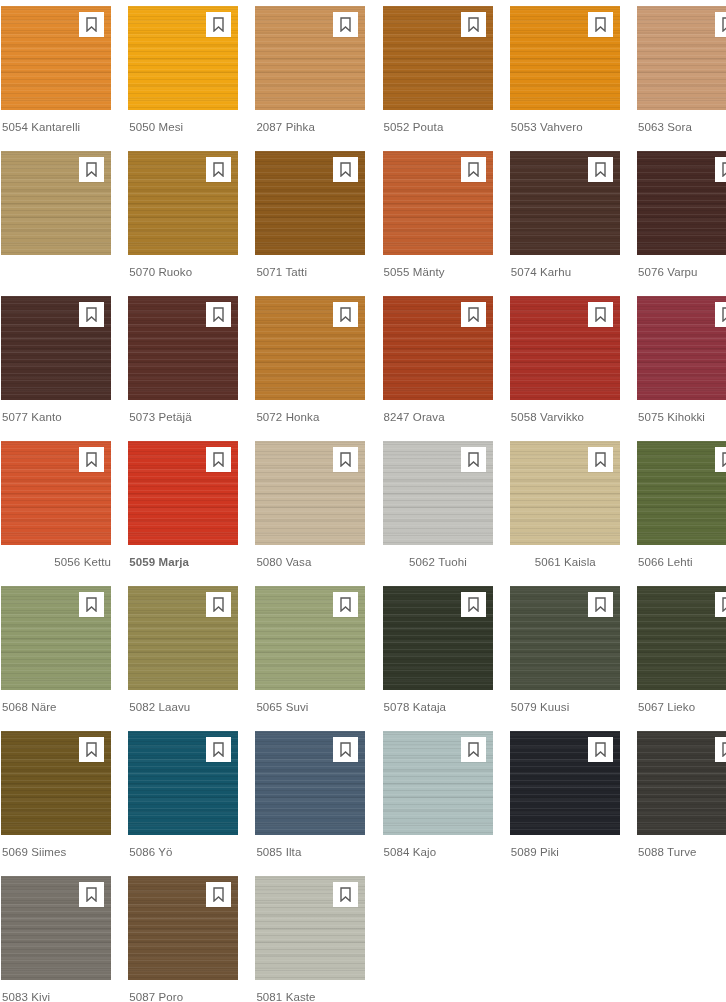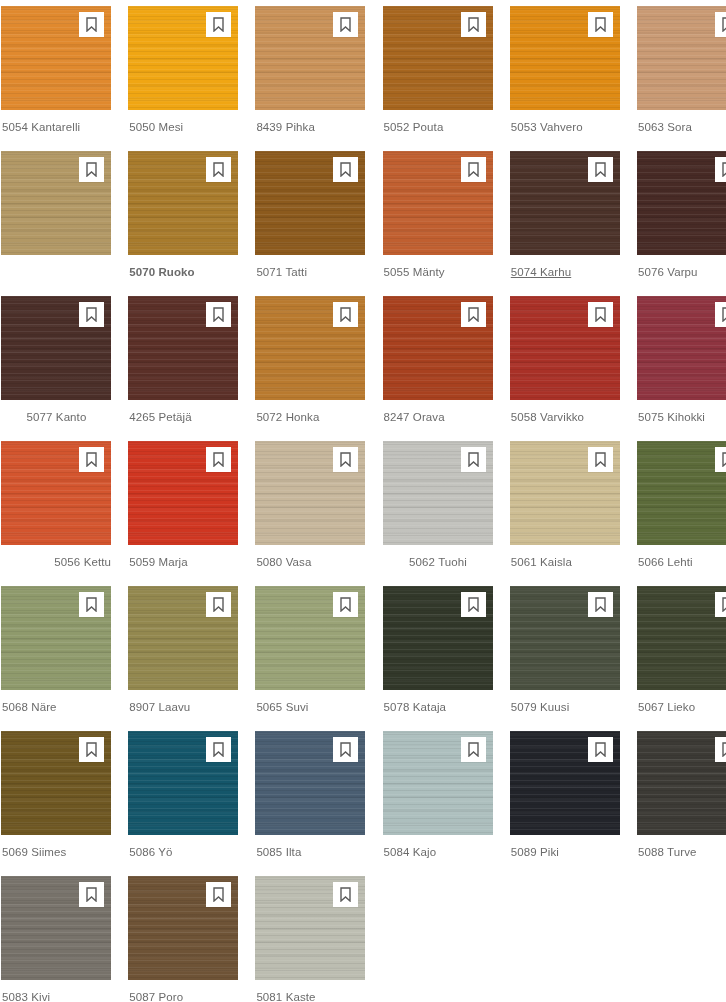--- a/index.html
+++ b/index.html
@@ -130,21 +130,21 @@
         <div class="grain"></div>
         <div class="grain2"></div>
         <button class="bookmark-button" aria-label="Save swatch">
           <span>
             <svg width="13" height="15" viewBox="0 0 13 15" aria-hidden="true">
               <path d="M2 1 H11 V14 L6.5 10 L2 14 Z" fill="none" stroke="#5a5a5a" stroke-width="1.4" stroke-linejoin="miter"></path>
             </svg>
           </span>
         </button>
       </div>
-      <div class="swatch-label" style="color: rgb(107, 107, 107);">8439 Pihka</div>
+      <div class="swatch-label" style="color: rgb(107, 107, 107);">2087 Pihka</div>
     </div>
     <div class="swatch-card" title="5052 Pouta">
       <div class="swatch-tile" style="background-color: rgb(167, 102, 31);">
         <div class="grain"></div>
         <div class="grain2"></div>
         <button class="bookmark-button" aria-label="Save swatch">
           <span>
             <svg width="13" height="15" viewBox="0 0 13 15" aria-hidden="true">
               <path d="M2 1 H11 V14 L6.5 10 L2 14 Z" fill="none" stroke="#5a5a5a" stroke-width="1.4" stroke-linejoin="miter"></path>
             </svg>
@@ -200,21 +200,21 @@
         <div class="grain"></div>
         <div class="grain2"></div>
         <button class="bookmark-button" aria-label="Save swatch">
           <span>
             <svg width="13" height="15" viewBox="0 0 13 15" aria-hidden="true">
               <path d="M2 1 H11 V14 L6.5 10 L2 14 Z" fill="none" stroke="#5a5a5a" stroke-width="1.4" stroke-linejoin="miter"></path>
             </svg>
           </span>
         </button>
       </div>
-      <div class="swatch-label" style="color: rgb(107, 107, 107); font-weight: bold;">5070 Ruoko</div>
+      <div class="swatch-label" style="color: rgb(107, 107, 107);">5070 Ruoko</div>
     </div>
     <div class="swatch-card" title="5071 Tatti">
       <div class="swatch-tile" style="background-color: rgb(140, 90, 29);">
         <div class="grain"></div>
         <div class="grain2"></div>
         <button class="bookmark-button" aria-label="Save swatch">
           <span>
             <svg width="13" height="15" viewBox="0 0 13 15" aria-hidden="true">
               <path d="M2 1 H11 V14 L6.5 10 L2 14 Z" fill="none" stroke="#5a5a5a" stroke-width="1.4" stroke-linejoin="miter"></path>
             </svg>
@@ -242,21 +242,21 @@
         <div class="grain"></div>
         <div class="grain2"></div>
         <button class="bookmark-button" aria-label="Save swatch">
           <span>
             <svg width="13" height="15" viewBox="0 0 13 15" aria-hidden="true">
               <path d="M2 1 H11 V14 L6.5 10 L2 14 Z" fill="none" stroke="#5a5a5a" stroke-width="1.4" stroke-linejoin="miter"></path>
             </svg>
           </span>
         </button>
       </div>
-      <div class="swatch-label" style="color: rgb(107, 107, 107); text-decoration: underline;">5074 Karhu</div>
+      <div class="swatch-label" style="color: rgb(107, 107, 107);">5074 Karhu</div>
     </div>
     <div class="swatch-card" title="5076 Varpu">
       <div class="swatch-tile" style="background-color: rgb(71, 42, 37);">
         <div class="grain"></div>
         <div class="grain2"></div>
         <button class="bookmark-button" aria-label="Save swatch">
           <span>
             <svg width="13" height="15" viewBox="0 0 13 15" aria-hidden="true">
               <path d="M2 1 H11 V14 L6.5 10 L2 14 Z" fill="none" stroke="#5a5a5a" stroke-width="1.4" stroke-linejoin="miter"></path>
             </svg>
@@ -270,35 +270,35 @@
         <div class="grain"></div>
         <div class="grain2"></div>
         <button class="bookmark-button" aria-label="Save swatch">
           <span>
             <svg width="13" height="15" viewBox="0 0 13 15" aria-hidden="true">
               <path d="M2 1 H11 V14 L6.5 10 L2 14 Z" fill="none" stroke="#5a5a5a" stroke-width="1.4" stroke-linejoin="miter"></path>
             </svg>
           </span>
         </button>
       </div>
-      <div class="swatch-label" style="color: rgb(107, 107, 107); text-align: center;">5077 Kanto</div>
+      <div class="swatch-label" style="color: rgb(107, 107, 107);">5077 Kanto</div>
     </div>
     <div class="swatch-card" title="5073 Petäjä">
       <div class="swatch-tile" style="background-color: rgb(91, 48, 40);">
         <div class="grain"></div>
         <div class="grain2"></div>
         <button class="bookmark-button" aria-label="Save swatch">
           <span>
             <svg width="13" height="15" viewBox="0 0 13 15" aria-hidden="true">
               <path d="M2 1 H11 V14 L6.5 10 L2 14 Z" fill="none" stroke="#5a5a5a" stroke-width="1.4" stroke-linejoin="miter"></path>
             </svg>
           </span>
         </button>
       </div>
-      <div class="swatch-label" style="color: rgb(107, 107, 107);">4265 Petäjä</div>
+      <div class="swatch-label" style="color: rgb(107, 107, 107);">5073 Petäjä</div>
     </div>
     <div class="swatch-card" title="5072 Honka">
       <div class="swatch-tile" style="background-color: rgb(185, 122, 47);">
         <div class="grain"></div>
         <div class="grain2"></div>
         <button class="bookmark-button" aria-label="Save swatch">
           <span>
             <svg width="13" height="15" viewBox="0 0 13 15" aria-hidden="true">
               <path d="M2 1 H11 V14 L6.5 10 L2 14 Z" fill="none" stroke="#5a5a5a" stroke-width="1.4" stroke-linejoin="miter"></path>
             </svg>
@@ -368,21 +368,21 @@
         <div class="grain"></div>
         <div class="grain2"></div>
         <button class="bookmark-button" aria-label="Save swatch">
           <span>
             <svg width="13" height="15" viewBox="0 0 13 15" aria-hidden="true">
               <path d="M2 1 H11 V14 L6.5 10 L2 14 Z" fill="none" stroke="#5a5a5a" stroke-width="1.4" stroke-linejoin="miter"></path>
             </svg>
           </span>
         </button>
       </div>
-      <div class="swatch-label" style="color: rgb(107, 107, 107);">5059 Marja</div>
+      <div class="swatch-label" style="color: rgb(107, 107, 107); font-weight: bold;">5059 Marja</div>
     </div>
     <div class="swatch-card" title="5080 Vasa">
       <div class="swatch-tile" style="background-color: rgb(199, 183, 156);">
         <div class="grain"></div>
         <div class="grain2"></div>
         <button class="bookmark-button" aria-label="Save swatch">
           <span>
             <svg width="13" height="15" viewBox="0 0 13 15" aria-hidden="true">
               <path d="M2 1 H11 V14 L6.5 10 L2 14 Z" fill="none" stroke="#5a5a5a" stroke-width="1.4" stroke-linejoin="miter"></path>
             </svg>
@@ -410,21 +410,21 @@
         <div class="grain"></div>
         <div class="grain2"></div>
         <button class="bookmark-button" aria-label="Save swatch">
           <span>
             <svg width="13" height="15" viewBox="0 0 13 15" aria-hidden="true">
               <path d="M2 1 H11 V14 L6.5 10 L2 14 Z" fill="none" stroke="#5a5a5a" stroke-width="1.4" stroke-linejoin="miter"></path>
             </svg>
           </span>
         </button>
       </div>
-      <div class="swatch-label" style="color: rgb(107, 107, 107);">5061 Kaisla</div>
+      <div class="swatch-label" style="color: rgb(107, 107, 107); text-align: center;">5061 Kaisla</div>
     </div>
     <div class="swatch-card" title="5066 Lehti">
       <div class="swatch-tile" style="background-color: rgb(92, 107, 58);">
         <div class="grain"></div>
         <div class="grain2"></div>
         <button class="bookmark-button" aria-label="Save swatch">
           <span>
             <svg width="13" height="15" viewBox="0 0 13 15" aria-hidden="true">
               <path d="M2 1 H11 V14 L6.5 10 L2 14 Z" fill="none" stroke="#5a5a5a" stroke-width="1.4" stroke-linejoin="miter"></path>
             </svg>
@@ -452,21 +452,21 @@
         <div class="grain"></div>
         <div class="grain2"></div>
         <button class="bookmark-button" aria-label="Save swatch">
           <span>
             <svg width="13" height="15" viewBox="0 0 13 15" aria-hidden="true">
               <path d="M2 1 H11 V14 L6.5 10 L2 14 Z" fill="none" stroke="#5a5a5a" stroke-width="1.4" stroke-linejoin="miter"></path>
             </svg>
           </span>
         </button>
       </div>
-      <div class="swatch-label" style="color: rgb(107, 107, 107);">8907 Laavu</div>
+      <div class="swatch-label" style="color: rgb(107, 107, 107);">5082 Laavu</div>
     </div>
     <div class="swatch-card" title="5065 Suvi">
       <div class="swatch-tile" style="background-color: rgb(154, 163, 119);">
         <div class="grain"></div>
         <div class="grain2"></div>
         <button class="bookmark-button" aria-label="Save swatch">
           <span>
             <svg width="13" height="15" viewBox="0 0 13 15" aria-hidden="true">
               <path d="M2 1 H11 V14 L6.5 10 L2 14 Z" fill="none" stroke="#5a5a5a" stroke-width="1.4" stroke-linejoin="miter"></path>
             </svg>

